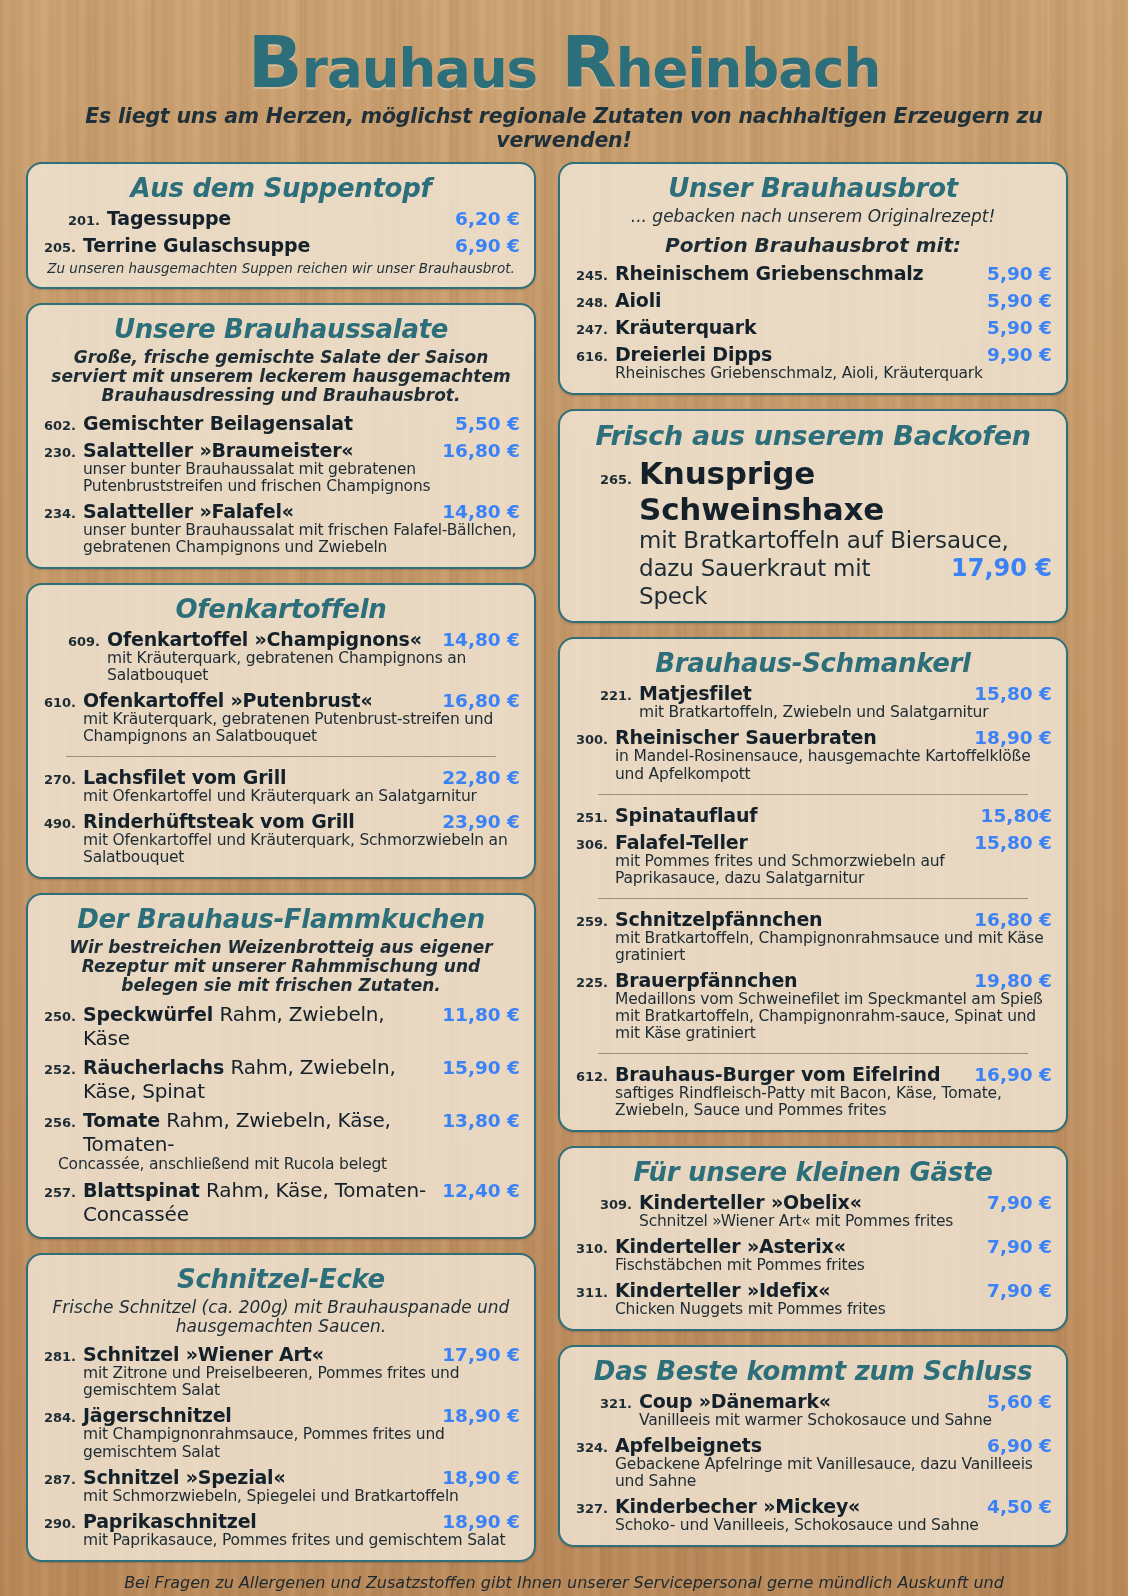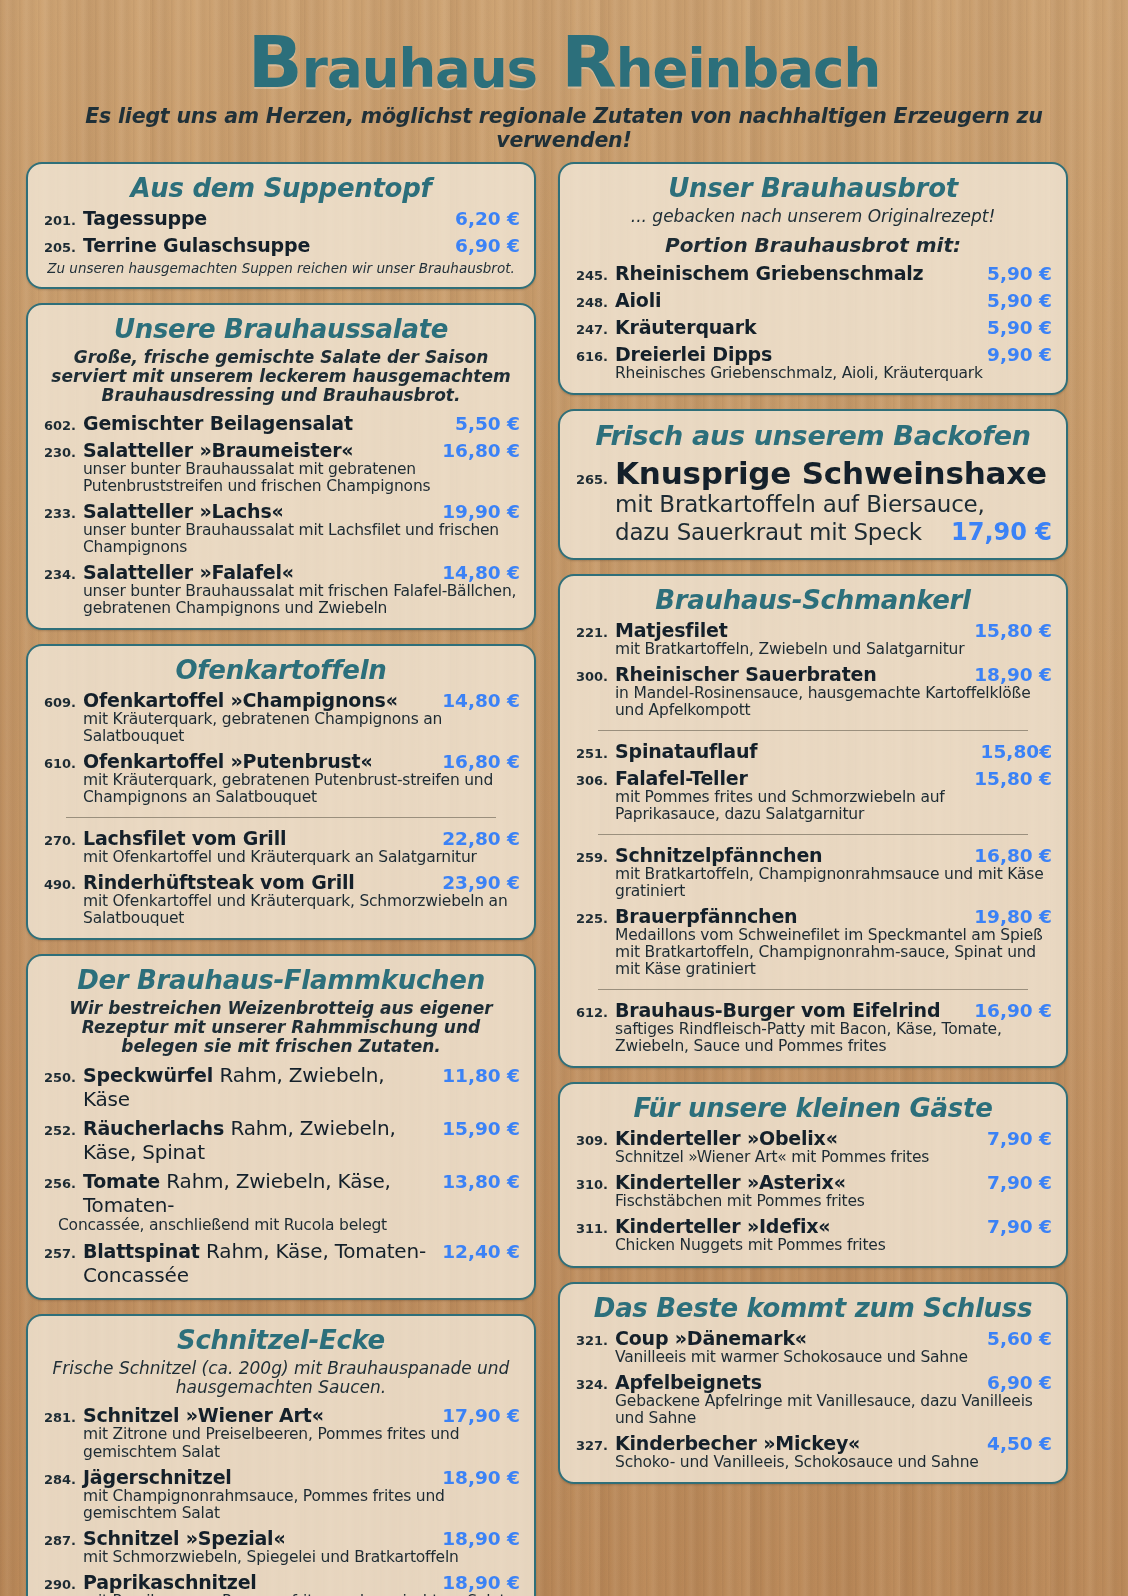--- a/index.html
+++ b/index.html
@@ -64,21 +64,21 @@
     text-align:center;font-style:italic;font-size:17px;line-height:1.12;
     color:#1e2d35;margin:2px 0 7px 0;
   }
   .intro.b{font-weight:bold;}
   .note{
     text-align:center;font-style:italic;font-size:13.5px;color:#22313a;margin-top:4px;
   }
 
   
   .item{margin-top:5px;}
-  .item:first-of-type{margin-top:2px;}
+  .item:first-of-type{margin-top:2px;margin-left:24px;}
   .row{display:flex;align-items:baseline;}
   .num{
     width:34px;flex:0 0 34px;text-align:right;
     font-size:13px;font-weight:bold;color:#1d2b33;padding-right:7px;
   }
   .name{flex:1 1 auto;font-size:19px;font-weight:bold;color:#14202a;letter-spacing:-0.2px;}
   .name .reg{font-weight:normal;font-size:20px;}
   .price{flex:0 0 auto;font-size:18.5px;font-weight:bold;color:#3b82f6;white-space:nowrap;padding-left:8px;}
   .desc{
     margin-left:41px;font-size:15.5px;line-height:1.1;color:#1d2b33;letter-spacing:-0.2px;
@@ -144,28 +144,20 @@
         <div class="item">
           <div class="row">
             <span class="num">230.</span>
             <span class="name it">Salatteller »Braumeister«</span>
             <span class="price">16,80 €</span>
           </div>
           <div class="desc">unser bunter Brauhaussalat mit gebratenen Putenbruststreifen und frischen Champignons</div>
         </div>
         <div class="item">
           <div class="row">
-            <span class="num">233.</span>
-            <span class="name it">Salatteller »Lachs«</span>
-            <span class="price">19,90 €</span>
-          </div>
-          <div class="desc">unser bunter Brauhaussalat mit Lachsfilet und frischen Champignons</div>
-        </div>
-        <div class="item">
-          <div class="row">
             <span class="num">234.</span>
             <span class="name it">Salatteller »Falafel«</span>
             <span class="price">14,80 €</span>
           </div>
           <div class="desc">unser bunter Brauhaussalat mit frischen Falafel-Bällchen, gebratenen Champignons und Zwiebeln</div>
         </div>
       </div>
 
       <div class="card">
         <h2>Ofenkartoffeln</h2>

